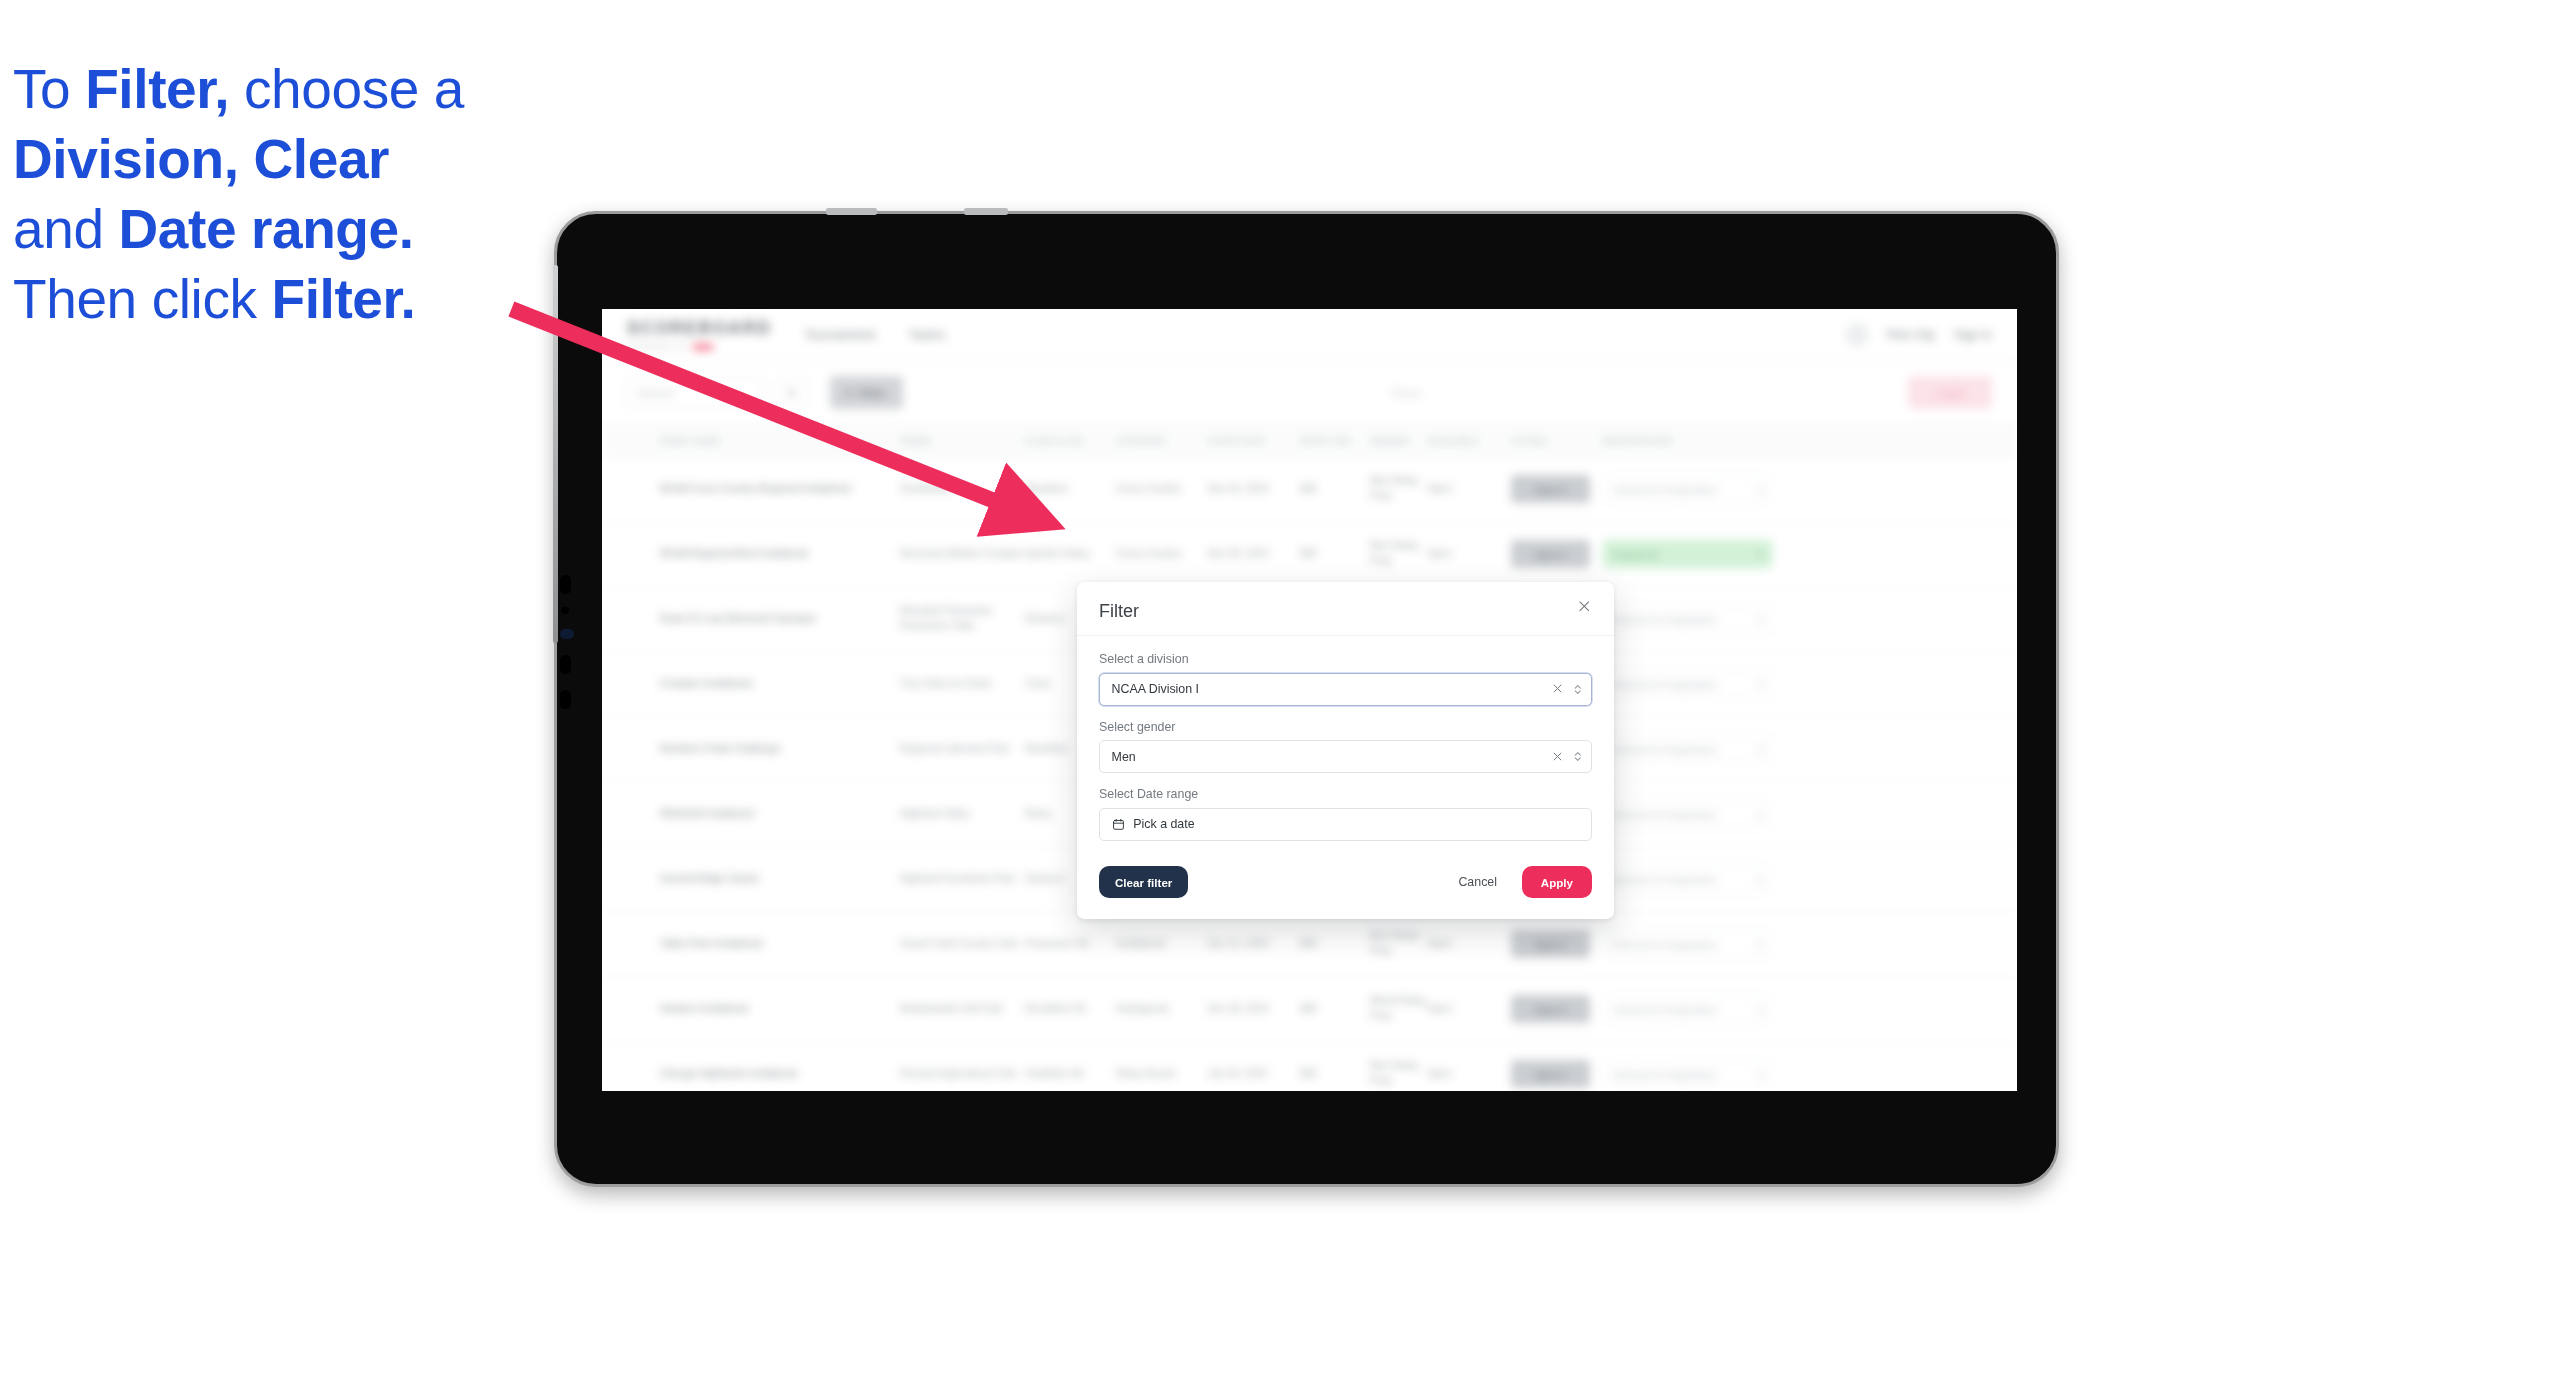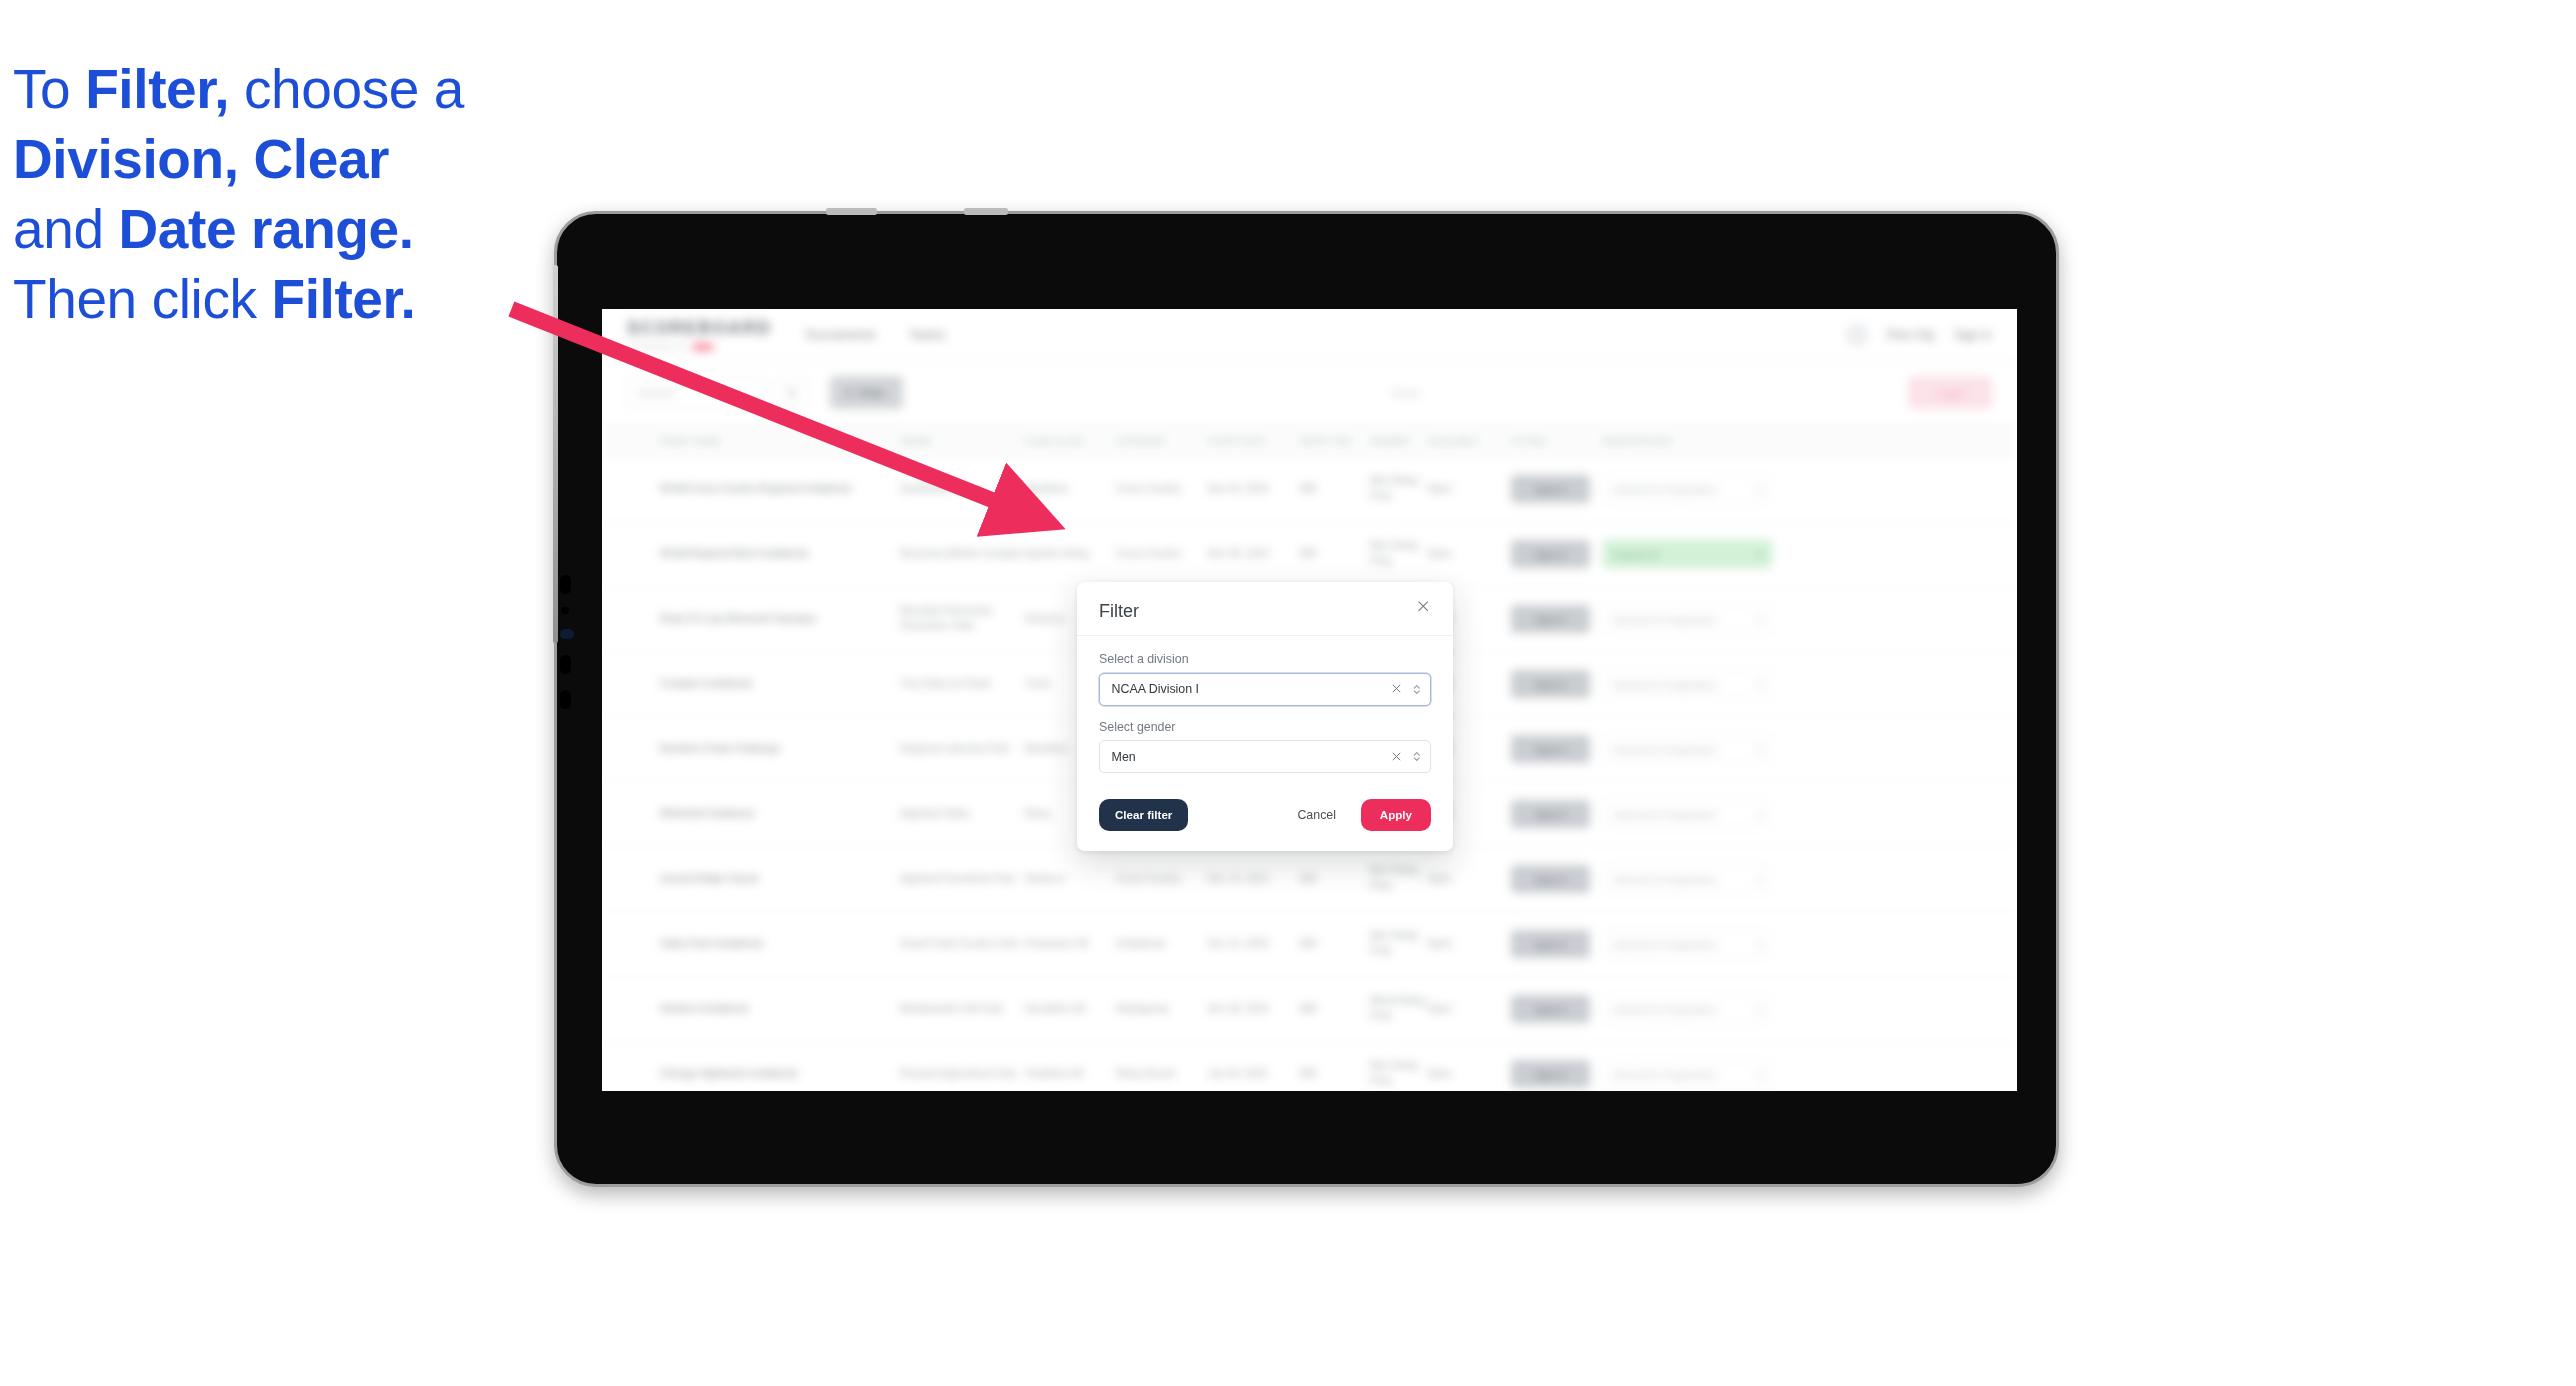--- a/index.html
+++ b/index.html
@@ -210,21 +210,21 @@
   .reg-select.green { background: #c9efcf; border-color: #b8e8c1; color: #5f9a6a; }
 
   
   #overlay {
     position: absolute; inset: 0;
     background: rgba(255,255,255,0.18);
   }
   #modal {
     position: absolute;
     left: 475px; top: 273px;
-    width: 376px;
+    width: 537px;
     background: #ffffff;
     border-radius: 7.3px;
     box-shadow: 0 11.6px 32px rgba(25,30,40,0.16), 0 1.5px 5.8px rgba(25,30,40,0.08);
     padding: 0;
   }
   .modal-head {
     position: relative;
     padding: 19px 22px 13px 22px;
     border-bottom: 0.7px solid #f0f1f2;
   }
@@ -611,20 +611,33 @@
                 <span class="icn-stepper">
                   <svg width="9.5" height="13" viewBox="0 0 12 18" fill="none" stroke="currentColor" stroke-width="1.5" stroke-linecap="round" stroke-linejoin="round">
                     <path d="M2.5 7 L6 3.5 L9.5 7"></path>
                     <path d="M2.5 11 L6 14.5 L9.5 11"></path>
                   </svg>
                 </span>
               </span>
             </div>
           </div>
 
+          <div class="field">
+            <label class="field-label">Select Date range</label>
+            <div class="field-ctl">
+              <span class="cal-icon">
+                <svg width="13" height="13" viewBox="0 0 18 18" fill="none" stroke="currentColor" stroke-width="1.3" stroke-linecap="round" stroke-linejoin="round">
+                  <rect x="2.2" y="3.4" width="13.6" height="12.2" rx="1.8"></rect>
+                  <path d="M2.2 7.2 H15.8"></path>
+                  <path d="M5.8 1.9 V4.4 M12.2 1.9 V4.4"></path>
+                </svg>
+              </span>
+              <span class="val">Pick a date</span>
+            </div>
+          </div>
 
         </div>
 
         <div class="modal-foot">
           <button class="btn btn-clear">Clear filter</button>
           <div class="foot-right">
             <button class="btn btn-cancel">Cancel</button>
             <button class="btn btn-apply">Apply</button>
           </div>
         </div>

